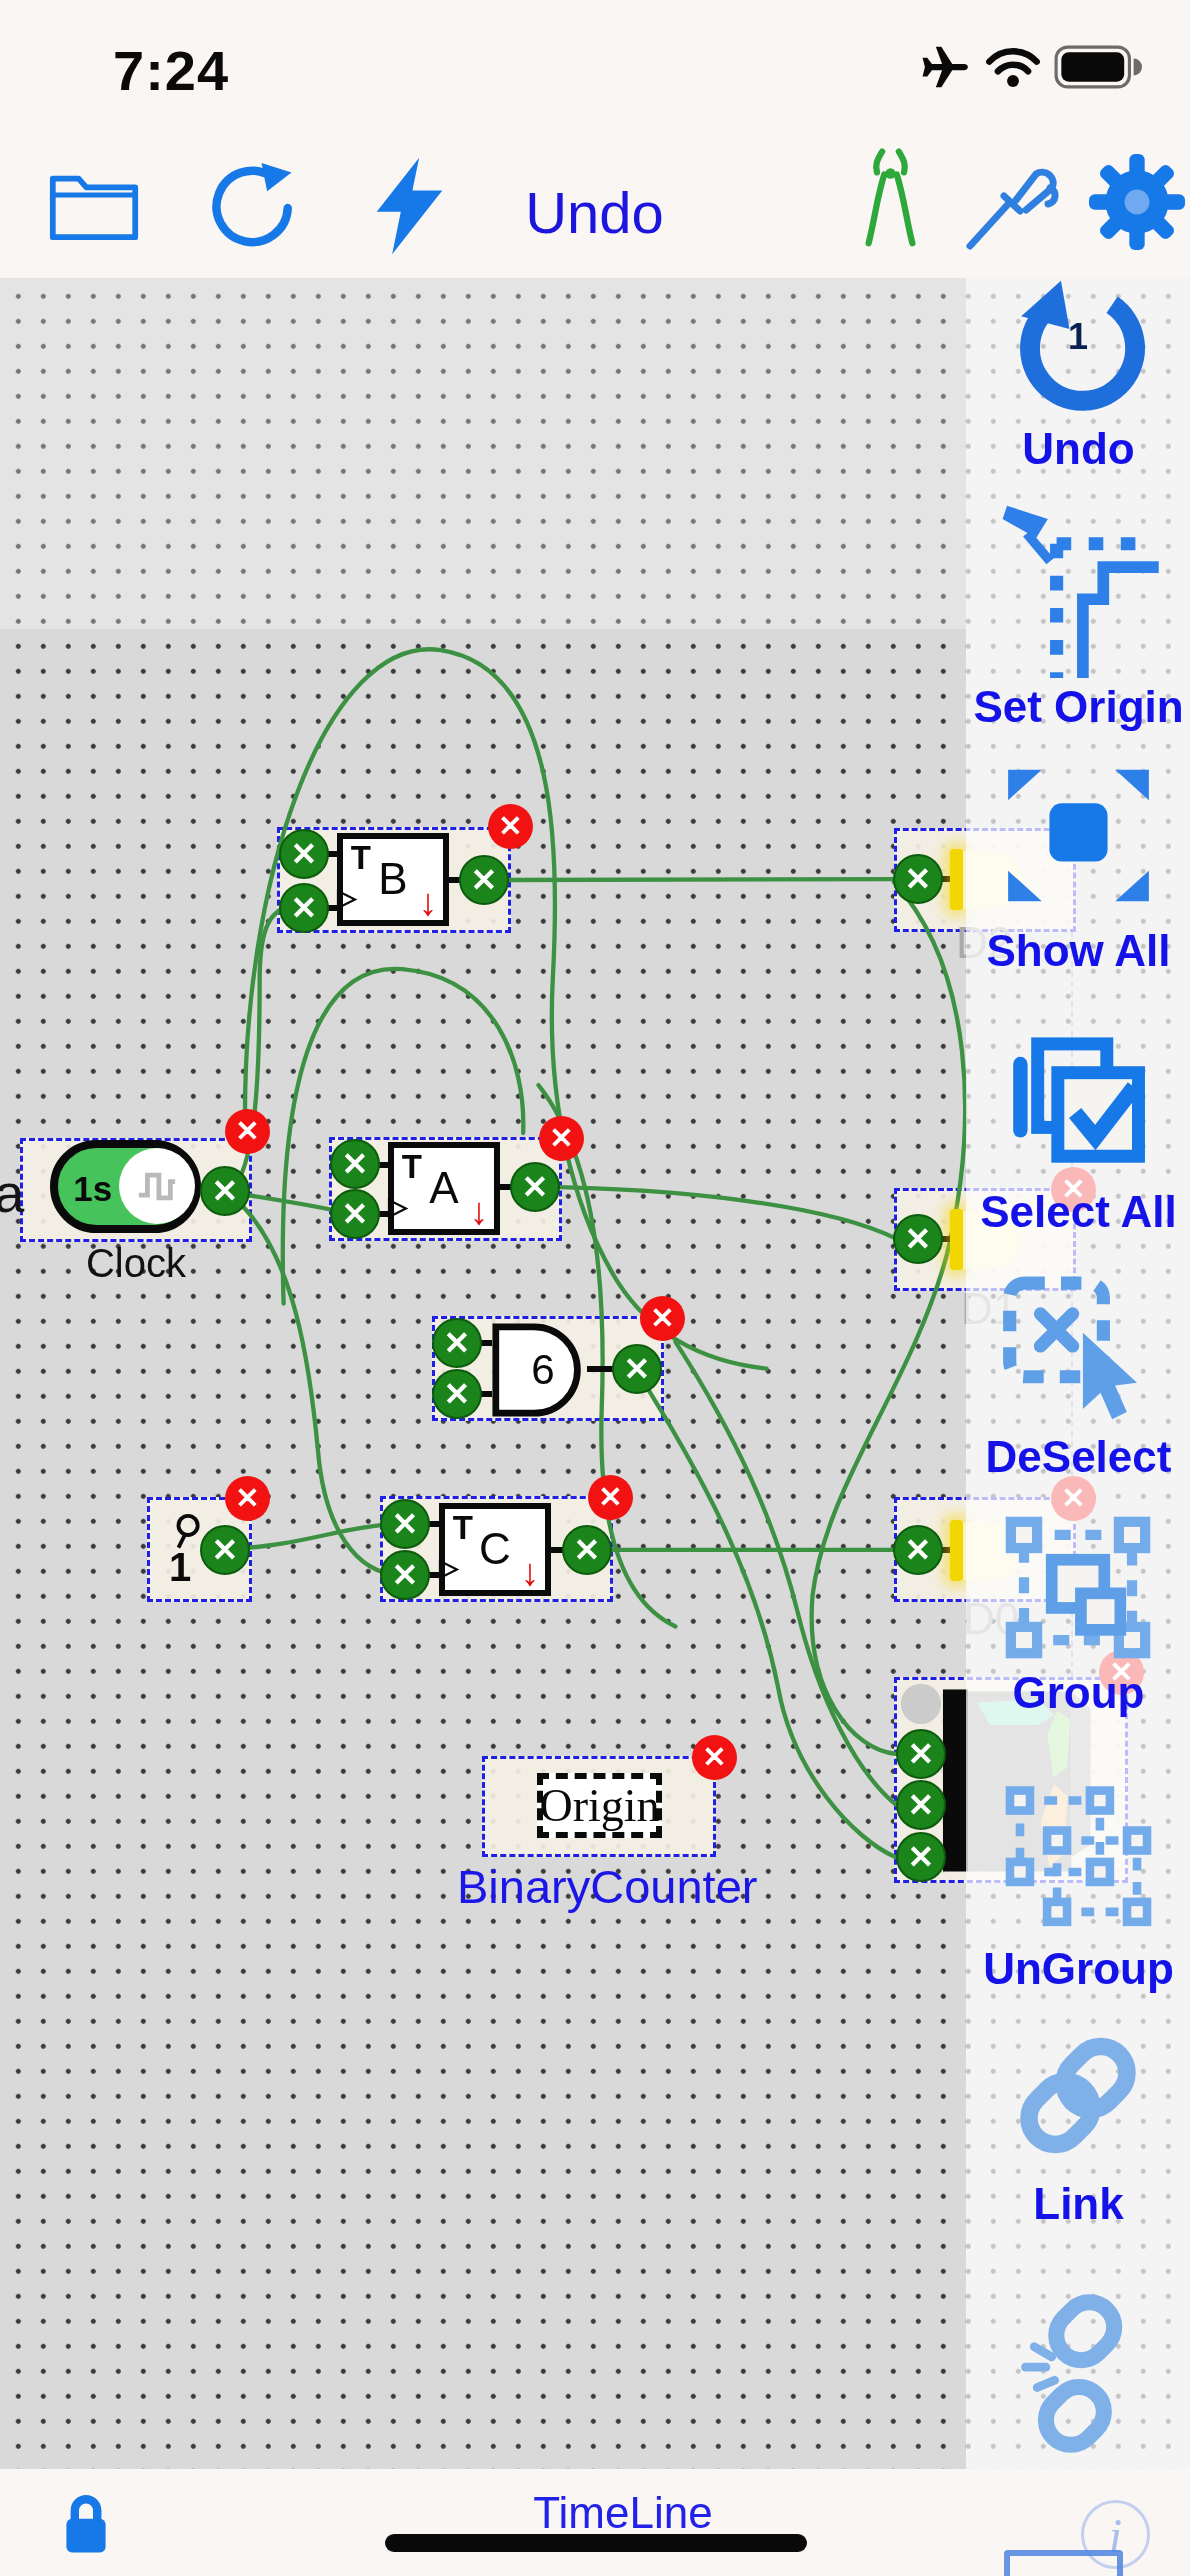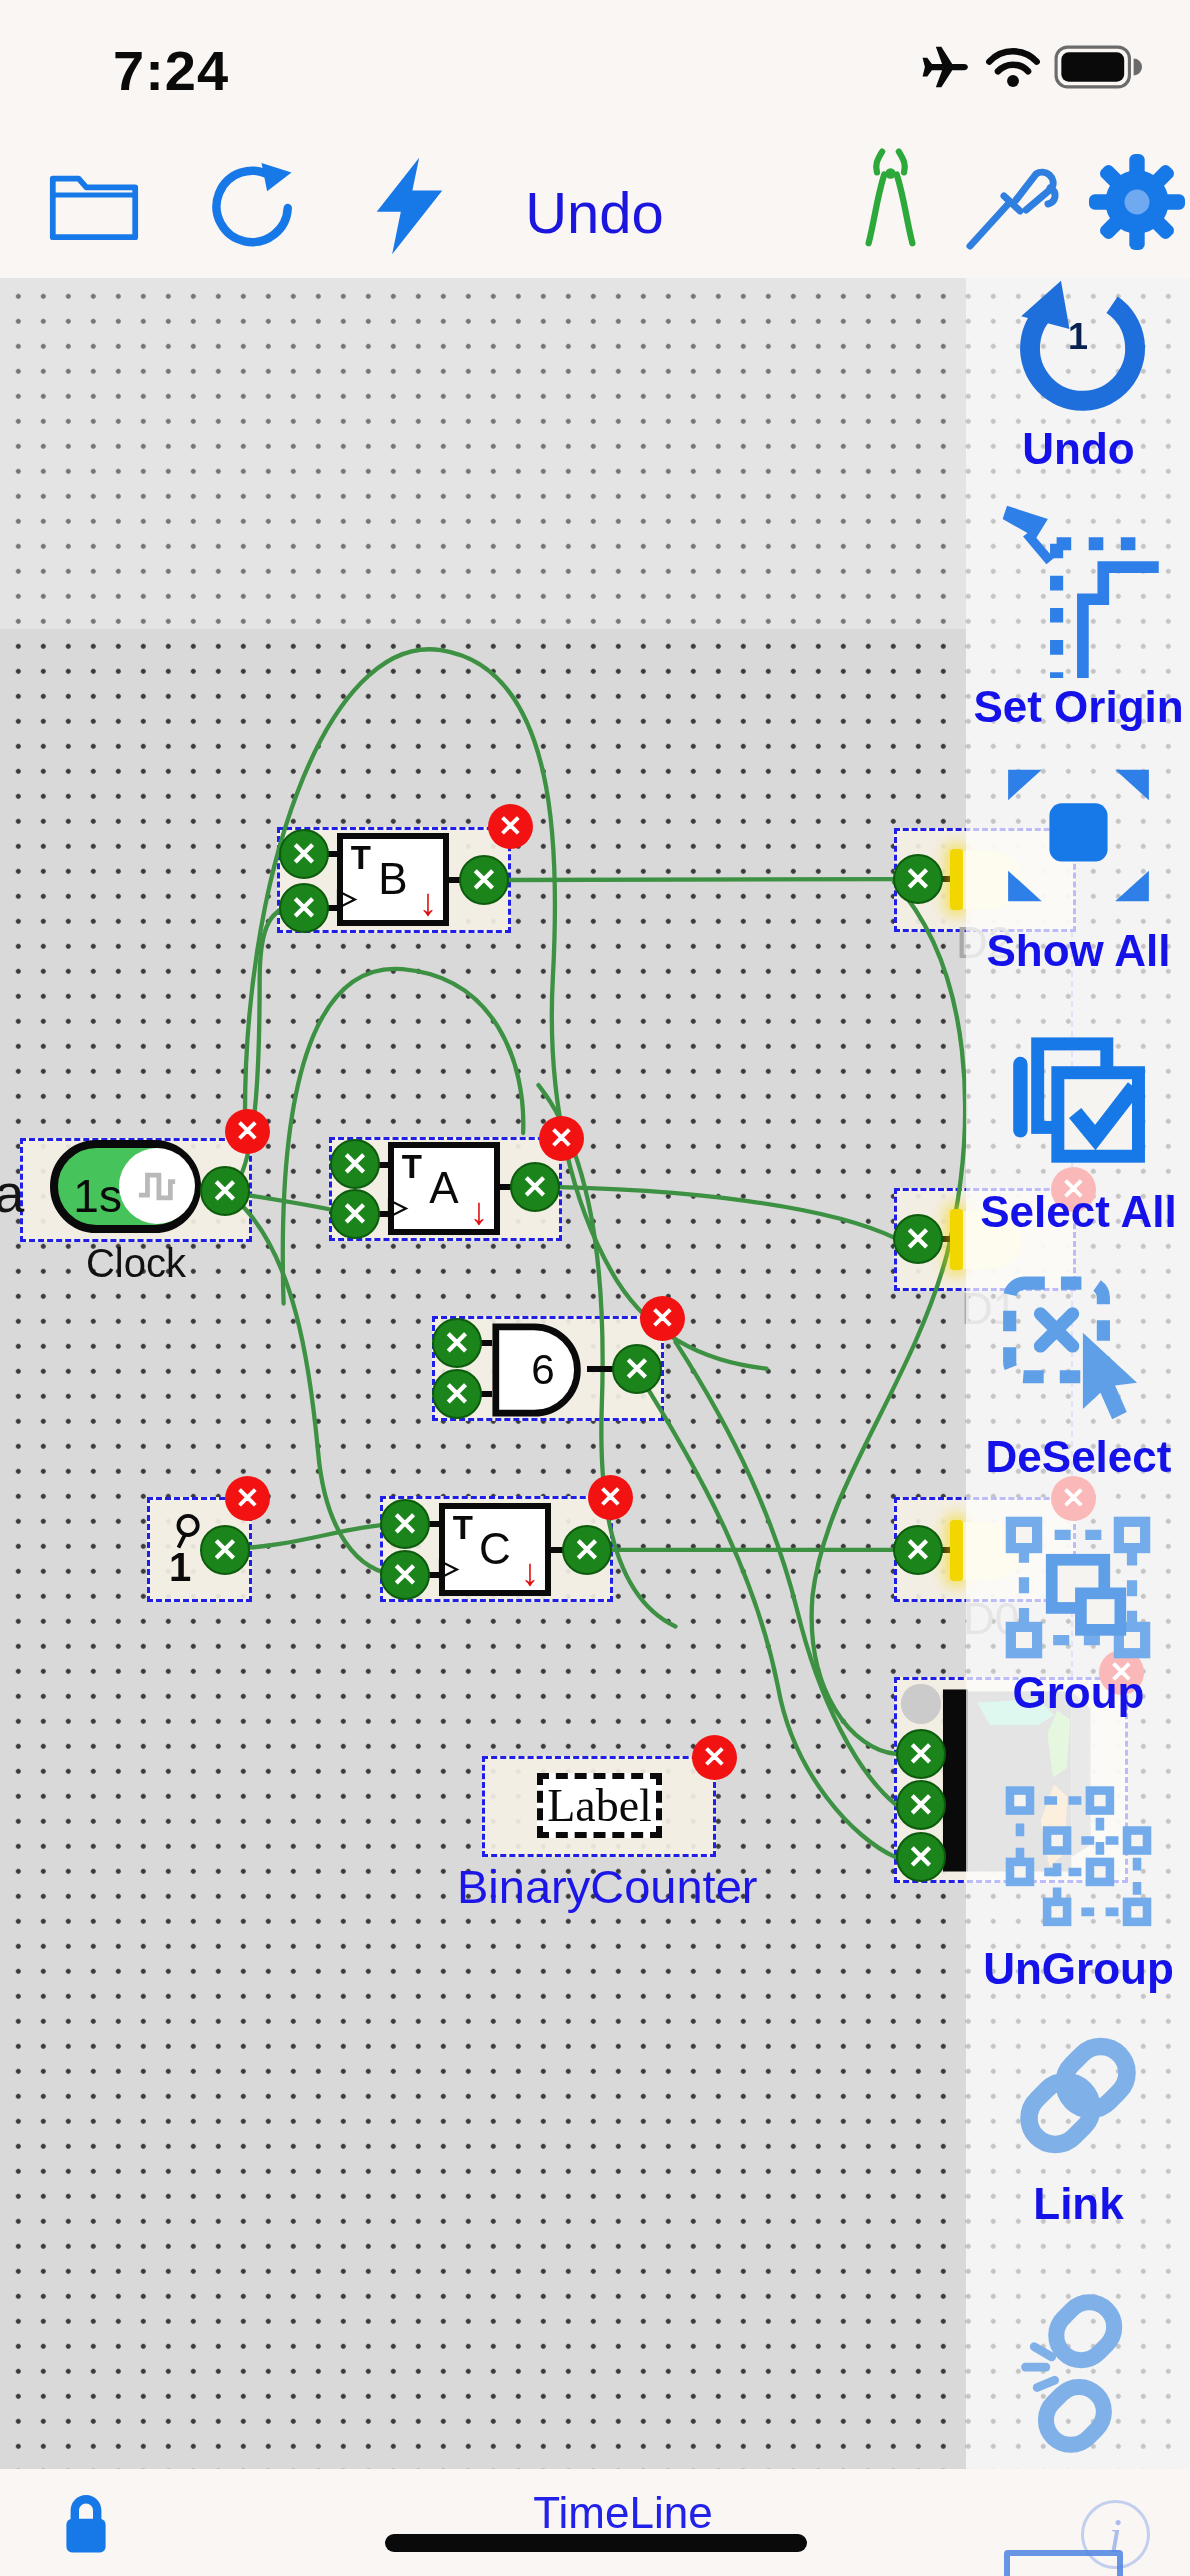--- a/index.html
+++ b/index.html
@@ -35,21 +35,21 @@
   .ff-name{position:absolute;left:0;top:15.3px;width:100%;text-align:center;font-size:44px;color:#0A0A0A;}
   .ff-arrow{position:absolute;right:5.8px;bottom:-3.8px;}
   .ff-arrow::after{content:"↓";font-size:38px;font-weight:700;color:#E01010;}
   .ff-clk{position:absolute;left:-5.7px;bottom:7.7px;font-size:25px;font-weight:700;color:#0A0A0A;}
   .ff-clk::after{content:"▷";}
   
   .clock-toggle{position:absolute;left:50px;top:1140px;width:151px;height:93px;box-sizing:border-box;
       background:#46C35A;border:8.6px solid #0A0A0A;border-radius:50px;z-index:4;}
   .clock-knob{position:absolute;right:-1.9px;top:0px;width:76px;height:76px;border-radius:50%;background:#fff;
       display:flex;align-items:center;justify-content:center;}
-  .clock-1s{position:absolute;left:15.3px;top:21px;font-size:46px;font-weight:400;color:#0A0A0A;}
+  .clock-1s{position:absolute;left:15.3px;top:21px;font-size:35px;font-weight:700;color:#0A0A0A;}
   .comp-label{position:absolute;text-align:center;color:#111;z-index:4;}
   .led-bar{position:absolute;width:13.4px;height:61px;background:#F2D600;border-radius:3.8px;z-index:4;
       box-shadow:0 0 13.4px 5.8px rgba(242,214,0,0.55);}
   .led-body{position:absolute;width:59px;height:58px;background:#F8F3C6;border-radius:0 29px 29px 0;z-index:4;}
   .led-name{position:absolute;font-size:44px;color:#A9A9A9;z-index:3;}
   
   .sidebar{position:absolute;left:966px;top:278px;width:224px;height:2191px;background:rgba(255,255,255,0.70);z-index:6;}
   .sb-icon{position:absolute;left:0;width:224px;display:flex;justify-content:center;cursor:pointer;}
   .sb-label{position:absolute;left:-19px;width:263px;text-align:center;font-size:44px;font-weight:700;color:#1412E8;z-index:7;}
   .undo-badge{position:absolute;left:0;top:42px;width:100%;text-align:center;font-size:36px;font-weight:700;color:#0A2050;}
@@ -238,21 +238,21 @@
   <div class="stub" style="left:426px;top:1521px;width:15.3px"></div>
   <div class="stub" style="left:426px;top:1572px;width:15.3px"></div>
   <div class="stub" style="left:550px;top:1547px;width:15.3px"></div>
   <div class="port" style="left:380px;top:1499px"></div>
   <div class="port" style="left:380px;top:1550px"></div>
   <div class="port" style="left:562px;top:1525px"></div>
   <div class="delbtn" style="left:588px;top:1475px"></div>
 
   <div class="sel" style="left:482px;top:1756px;width:234px;height:101px"></div>
   <div class="label-inner">
-    <span>Label</span>
+    <span>Origin</span>
   </div>
   <div class="delbtn" style="left:692px;top:1735px"></div>
   <div class="bincount">BinaryCounter</div>
 
   <div class="sel" style="left:894px;top:828px;width:182px;height:104px"></div>
   <div class="stub" style="left:939px;top:876px;width:13.4px"></div>
   <div class="led-bar" style="left:950px;top:849px"></div>
   <div class="led-body" style="left:963px;top:851px"></div>
   <div class="port" style="left:893px;top:854px"></div>
   <div class="delbtn" style="left:1051px;top:806px"></div>

